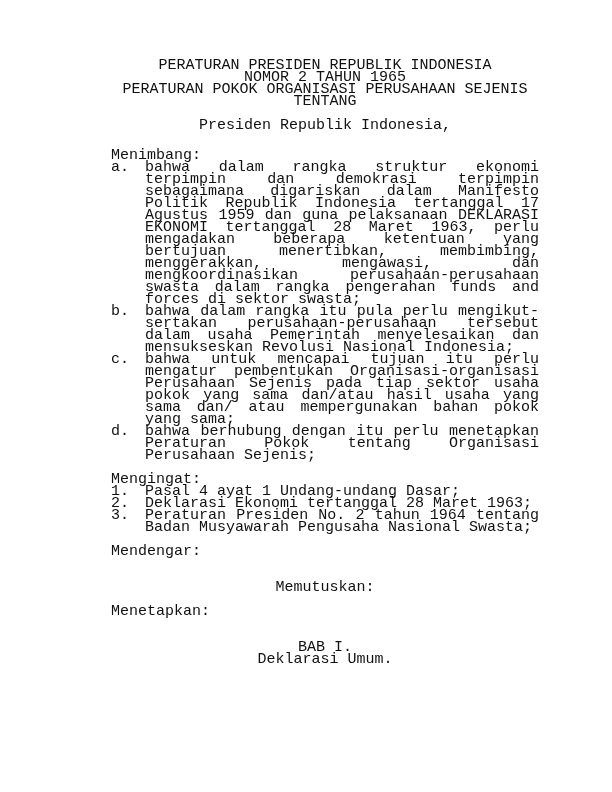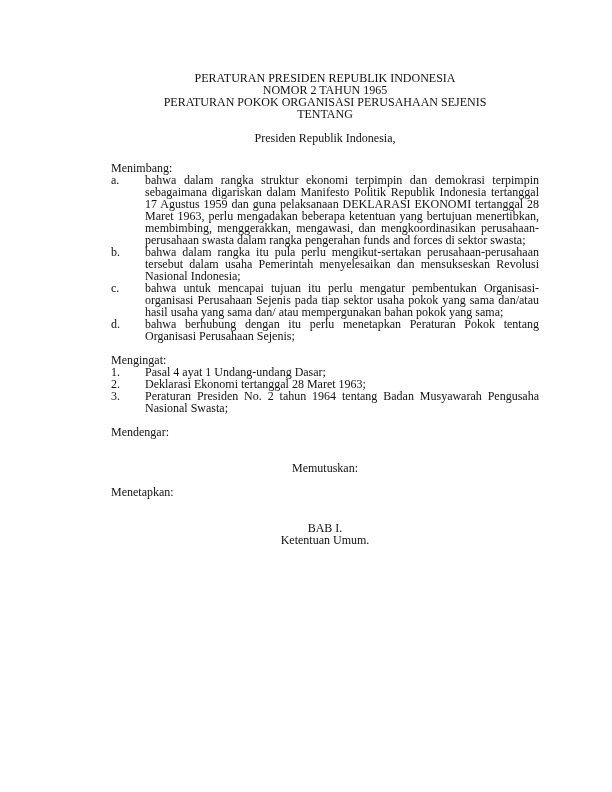--- a/index.html
+++ b/index.html
@@ -1,19 +1,19 @@
 <!DOCTYPE html>
 <html><head>
 <meta charset="utf-8">
 <style>
   html, body { margin: 0; padding: 0; background: #ffffff; }
   body { width: 612px; height: 792px; position: relative; overflow: hidden; }
   .page {
-    position: absolute; left: 111px; top: 72px; width: 428px;
-    font-family: Liberation Serif, serif; font-size: 12px; line-height: 12px;
+    position: absolute; left: 111px; top: 60px; width: 428px;
+    font-family: Liberation Mono, monospace; font-size: 15px; line-height: 12px;
     color: #111111;
   }
   .center { text-align: center; }
   .justify { text-align: justify; }
   p { margin: 0; }
   .gap { height: 12px; }
   .list { margin: 0; padding: 0; list-style: none; }
   .list li { display: flex; }
   .list .marker { width: 34px; flex: none; }
   .list .body { flex: 1; text-align: justify; text-align-last: left; }
@@ -76,15 +76,15 @@
   <div class="gap"></div>
 
   <p class="center">Memutuskan:</p>
   <div class="gap"></div>
 
   <p>Menetapkan:</p>
   <div class="gap"></div>
   <div class="gap"></div>
 
   <p class="center">BAB I.</p>
-  <p class="center">Ketentuan Umum.</p>
+  <p class="center">Deklarasi Umum.</p>
   <div class="gap"></div>
 </div>
 
 </body></html>

